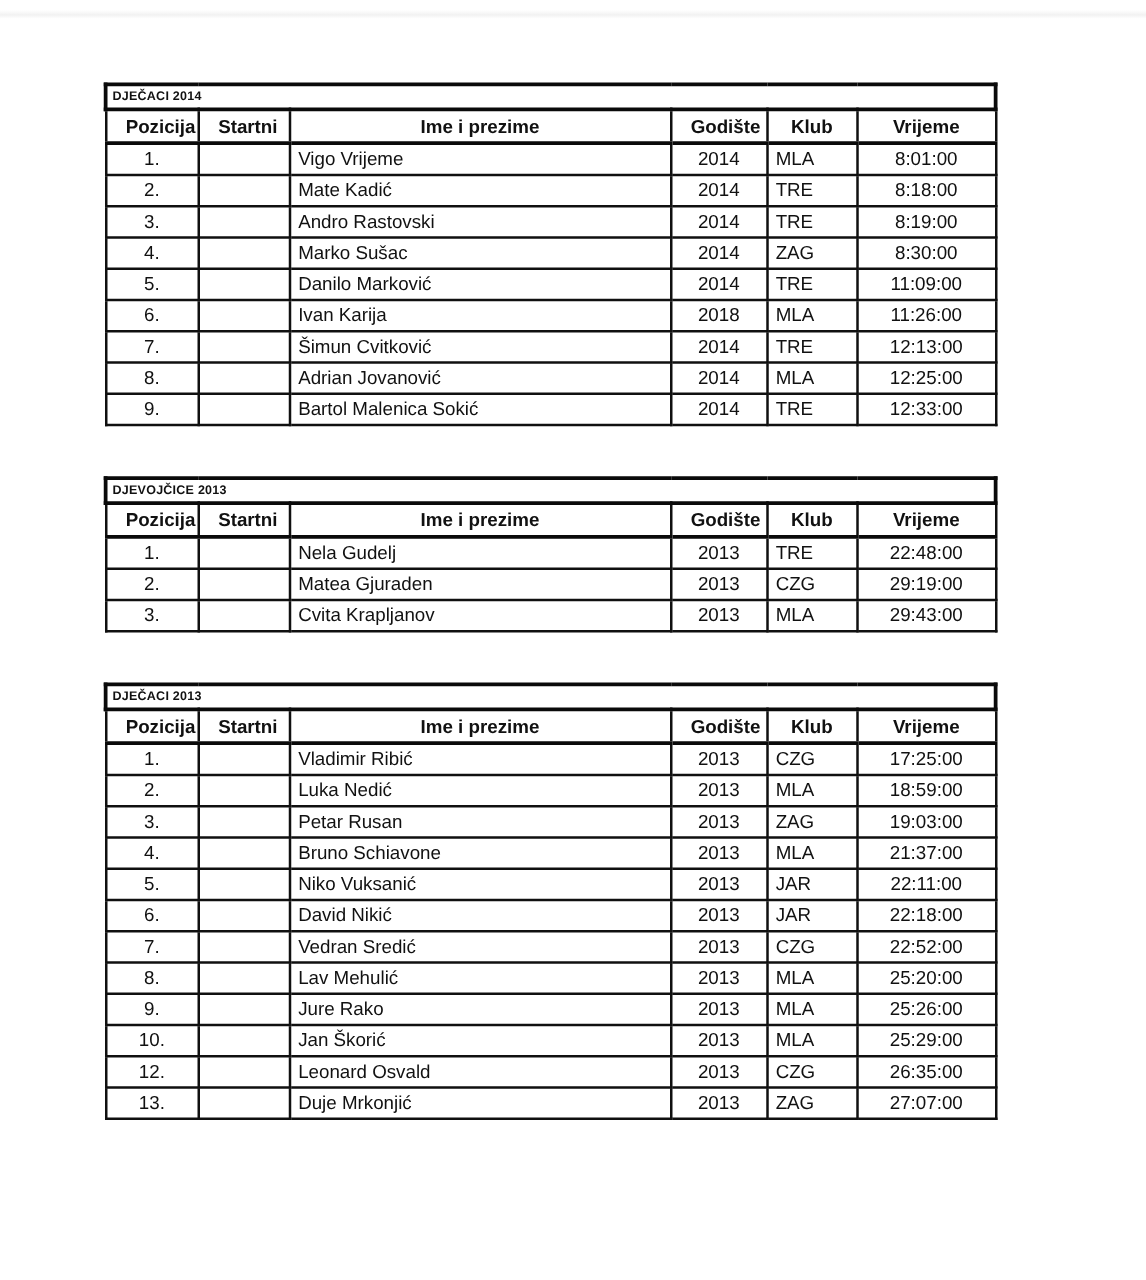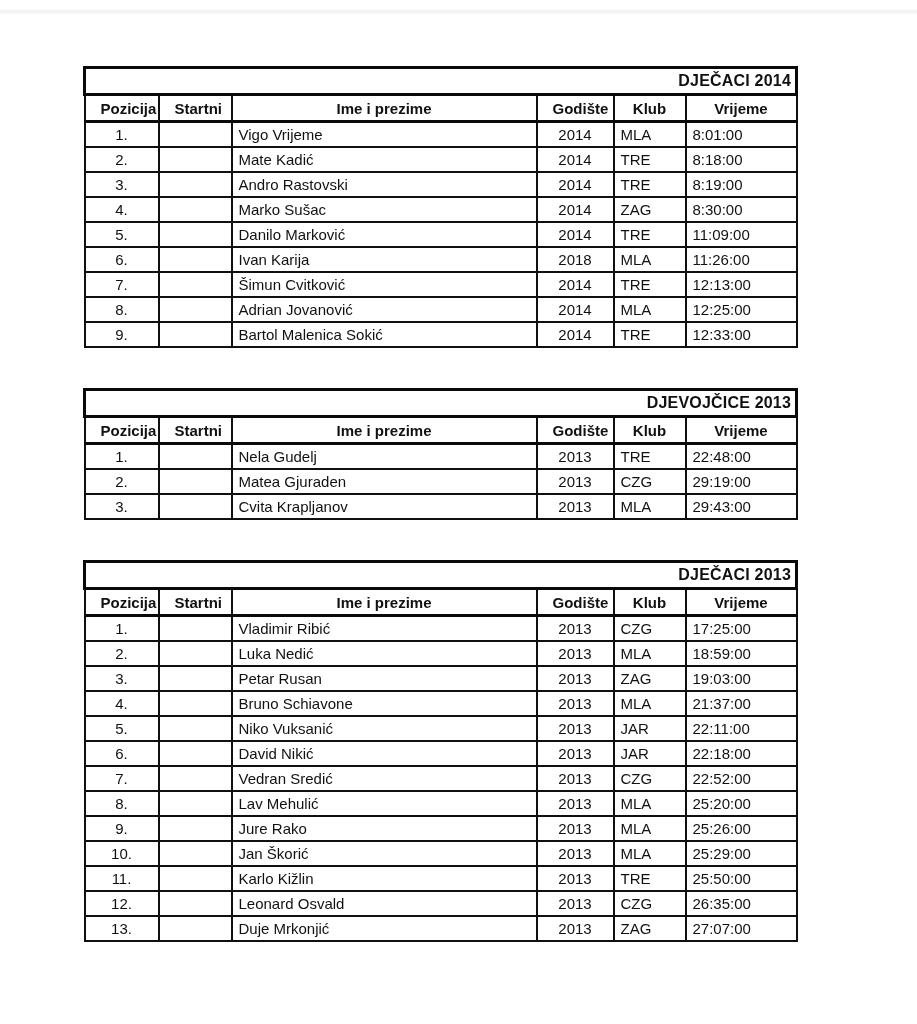--- a/index.html
+++ b/index.html
@@ -43,43 +43,43 @@
   }
   table.results th,
   table.results td {
     border: 2px solid #101010;
     overflow: hidden;
     white-space: nowrap;
   }
   table.results .title-cell {
     border: 3px solid #0a0a0a;
     font-weight: bold;
-    font-size: 16px;
-    text-align: right;
+    font-size: 10px;
+    text-align: left;
     padding: 3px 4px;
     letter-spacing: 0.2px;
   }
   table.results thead tr.head-row th {
     font-weight: bold;
     text-align: center;
     padding: 2px 15px;
     height: 20px;
     border-bottom: 3px solid #0a0a0a;
   }
   table.results tbody td {
     padding: 1px 6px;
     height: 21px;
   }
   
   table.results tbody td:nth-child(1) { text-align: center; }
   table.results tbody td:nth-child(2) { text-align: center; }
   table.results tbody td:nth-child(3) { text-align: left; }
   table.results tbody td:nth-child(4) { text-align: center; }
   table.results tbody td:nth-child(5) { text-align: left; }
-  table.results tbody td:nth-child(6) { text-align: left; }
+  table.results tbody td:nth-child(6) { text-align: center; }
 </style>
 </head>
 <body>
 
 <div class="scan-shade"></div>
 
 <div class="sheet">
 
   <table class="results">
     <colgroup>
@@ -326,28 +326,20 @@
         </tr>
         <tr>
           <td>10.</td>
           <td></td>
           <td>Jan Škorić</td>
           <td>2013</td>
           <td>MLA</td>
           <td>25:29:00</td>
         </tr>
         <tr>
-          <td>11.</td>
-          <td></td>
-          <td>Karlo Kižlin</td>
-          <td>2013</td>
-          <td>TRE</td>
-          <td>25:50:00</td>
-        </tr>
-        <tr>
           <td>12.</td>
           <td></td>
           <td>Leonard Osvald</td>
           <td>2013</td>
           <td>CZG</td>
           <td>26:35:00</td>
         </tr>
         <tr>
           <td>13.</td>
           <td></td>

